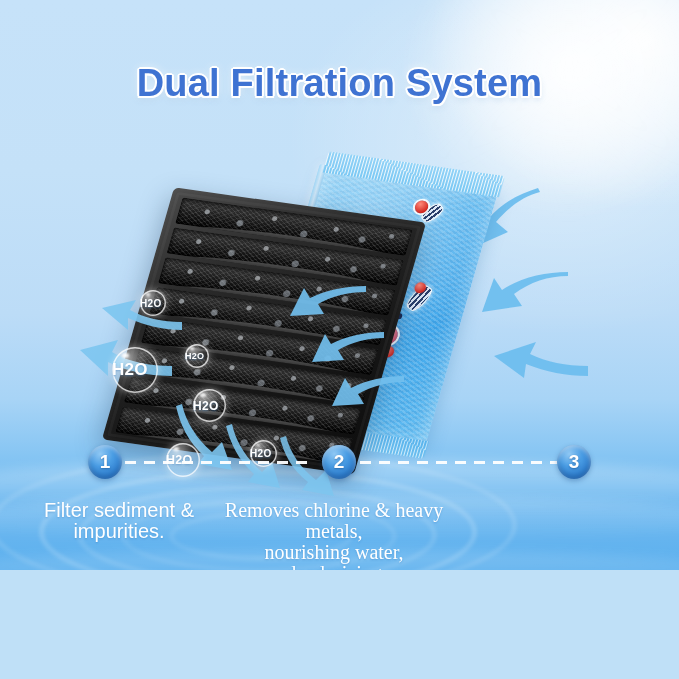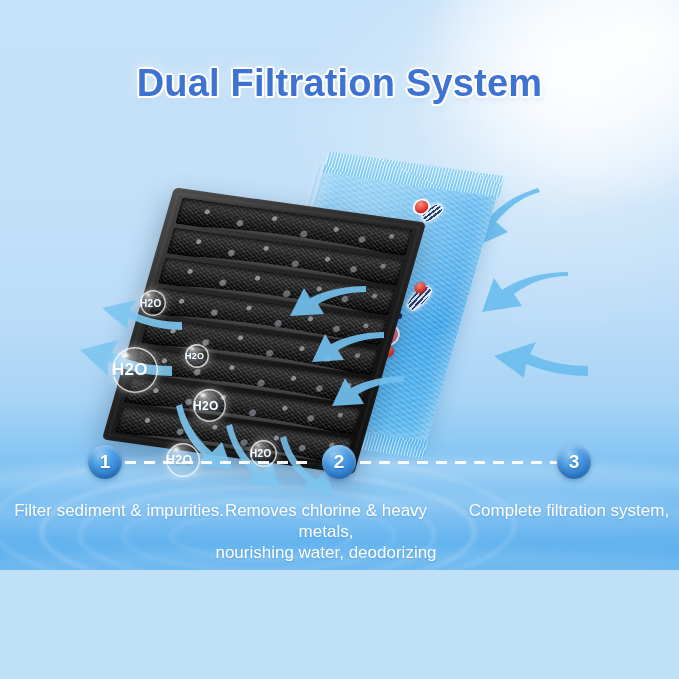--- a/index.html
+++ b/index.html
@@ -189,21 +189,21 @@
     color:#fff;font-size:19px;font-weight:bold;
     text-shadow:0 1px 2px rgba(20,70,130,.5);
   }
   .dash{
     position:absolute;height:3px;top:16px;
     background:repeating-linear-gradient(90deg,#ffffff 0 11px, rgba(255,255,255,0) 11px 19px);
     opacity:.95;
   }
   .step-text{
     position:absolute;text-align:center;color:#ffffff;
-    font-size:17px;line-height:21px;
+    font-size:20px;line-height:21px;
     text-shadow:0 1px 2px rgba(40,110,180,.35);
   }
   .step-text span{display:block;}
 </style>
 </head>
 <body>
 
 <div id="stage">
 
   <div class="bg-sky"></div>
@@ -355,22 +355,21 @@
     <div class="step-circle" style="left:322px;top:0;">
       <span>2</span>
     </div>
     <div class="step-circle" style="left:557px;top:0;">
       <span>3</span>
     </div>
 
     <div class="step-text" style="left:8px;top:55px;width:222px;">
       <span>Filter sediment &amp; impurities.</span>
     </div>
-    <div class="step-text" style="left:212px;top:55px;width:228px;">
+    <div class="step-text" style="left:220px;top:55px;width:228px;font-family:Liberation Serif, serif;">
       <span>Removes chlorine &amp; heavy metals,</span>
       <span>nourishing water, deodorizing</span>
     </div>
     <div class="step-text" style="left:462px;top:55px;width:214px;">
-      <span>Complete filtration system,</span>
     </div>
   </div>
 
 </div>
 
 </body></html>

